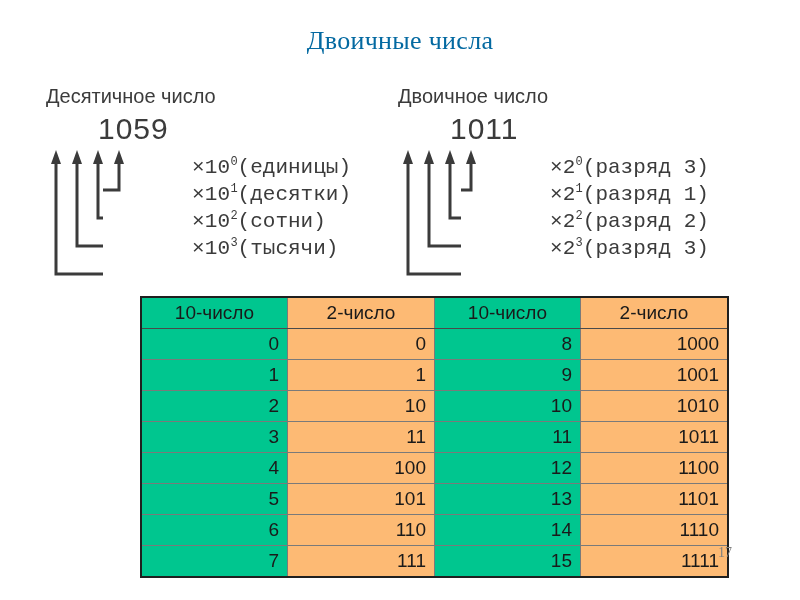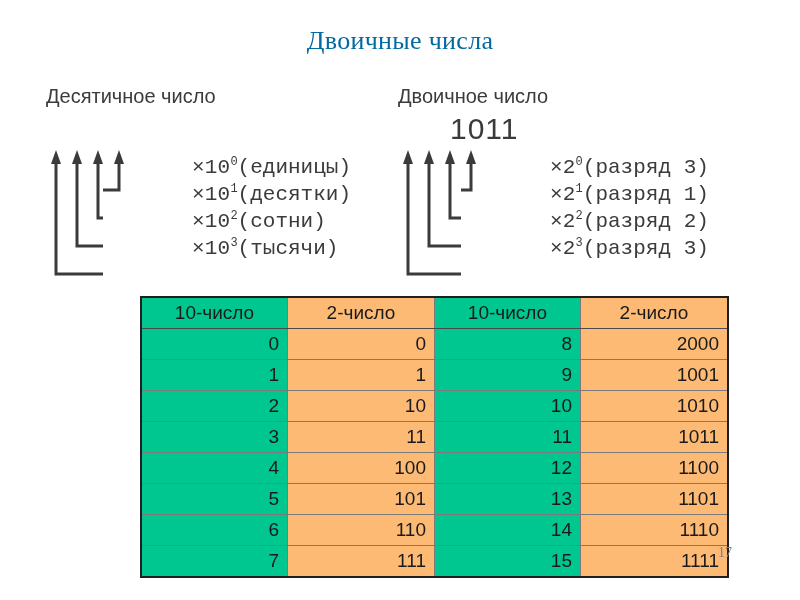--- a/index.html
+++ b/index.html
@@ -120,20 +120,21 @@
 </style>
 </head>
 <body>
 
 <div id="slide-title">Двоичные числа</div>
 
 <div class="diagram" id="diagram-decimal">
 
   <div class="diagram-heading">Десятичное число</div>
 
+  <div class="diagram-number">1059</div>
 
   <svg class="diagram-svg" width="200" height="130" viewBox="0 0 200 130">
     <g stroke="#3b3b3b" stroke-width="3" fill="none">
 
       <path d="M57,128 L10,128 L10,16"></path>
 
       <path d="M57,100 L31,100 L31,16"></path>
 
       <path d="M57,72 L52,72 L52,16"></path>
 
@@ -207,21 +208,21 @@
       <th class="col-bin">2-число</th>
       <th class="col-dec">10-число</th>
       <th class="col-bin">2-число</th>
     </tr>
   </thead>
   <tbody>
     <tr>
       <td class="col-dec">0</td>
       <td class="col-bin">0</td>
       <td class="col-dec">8</td>
-      <td class="col-bin">2000</td>
+      <td class="col-bin">1000</td>
     </tr>
     <tr>
       <td class="col-dec">1</td>
       <td class="col-bin">1</td>
       <td class="col-dec">9</td>
       <td class="col-bin">1001</td>
     </tr>
     <tr>
       <td class="col-dec">2</td>
       <td class="col-bin">10</td>

